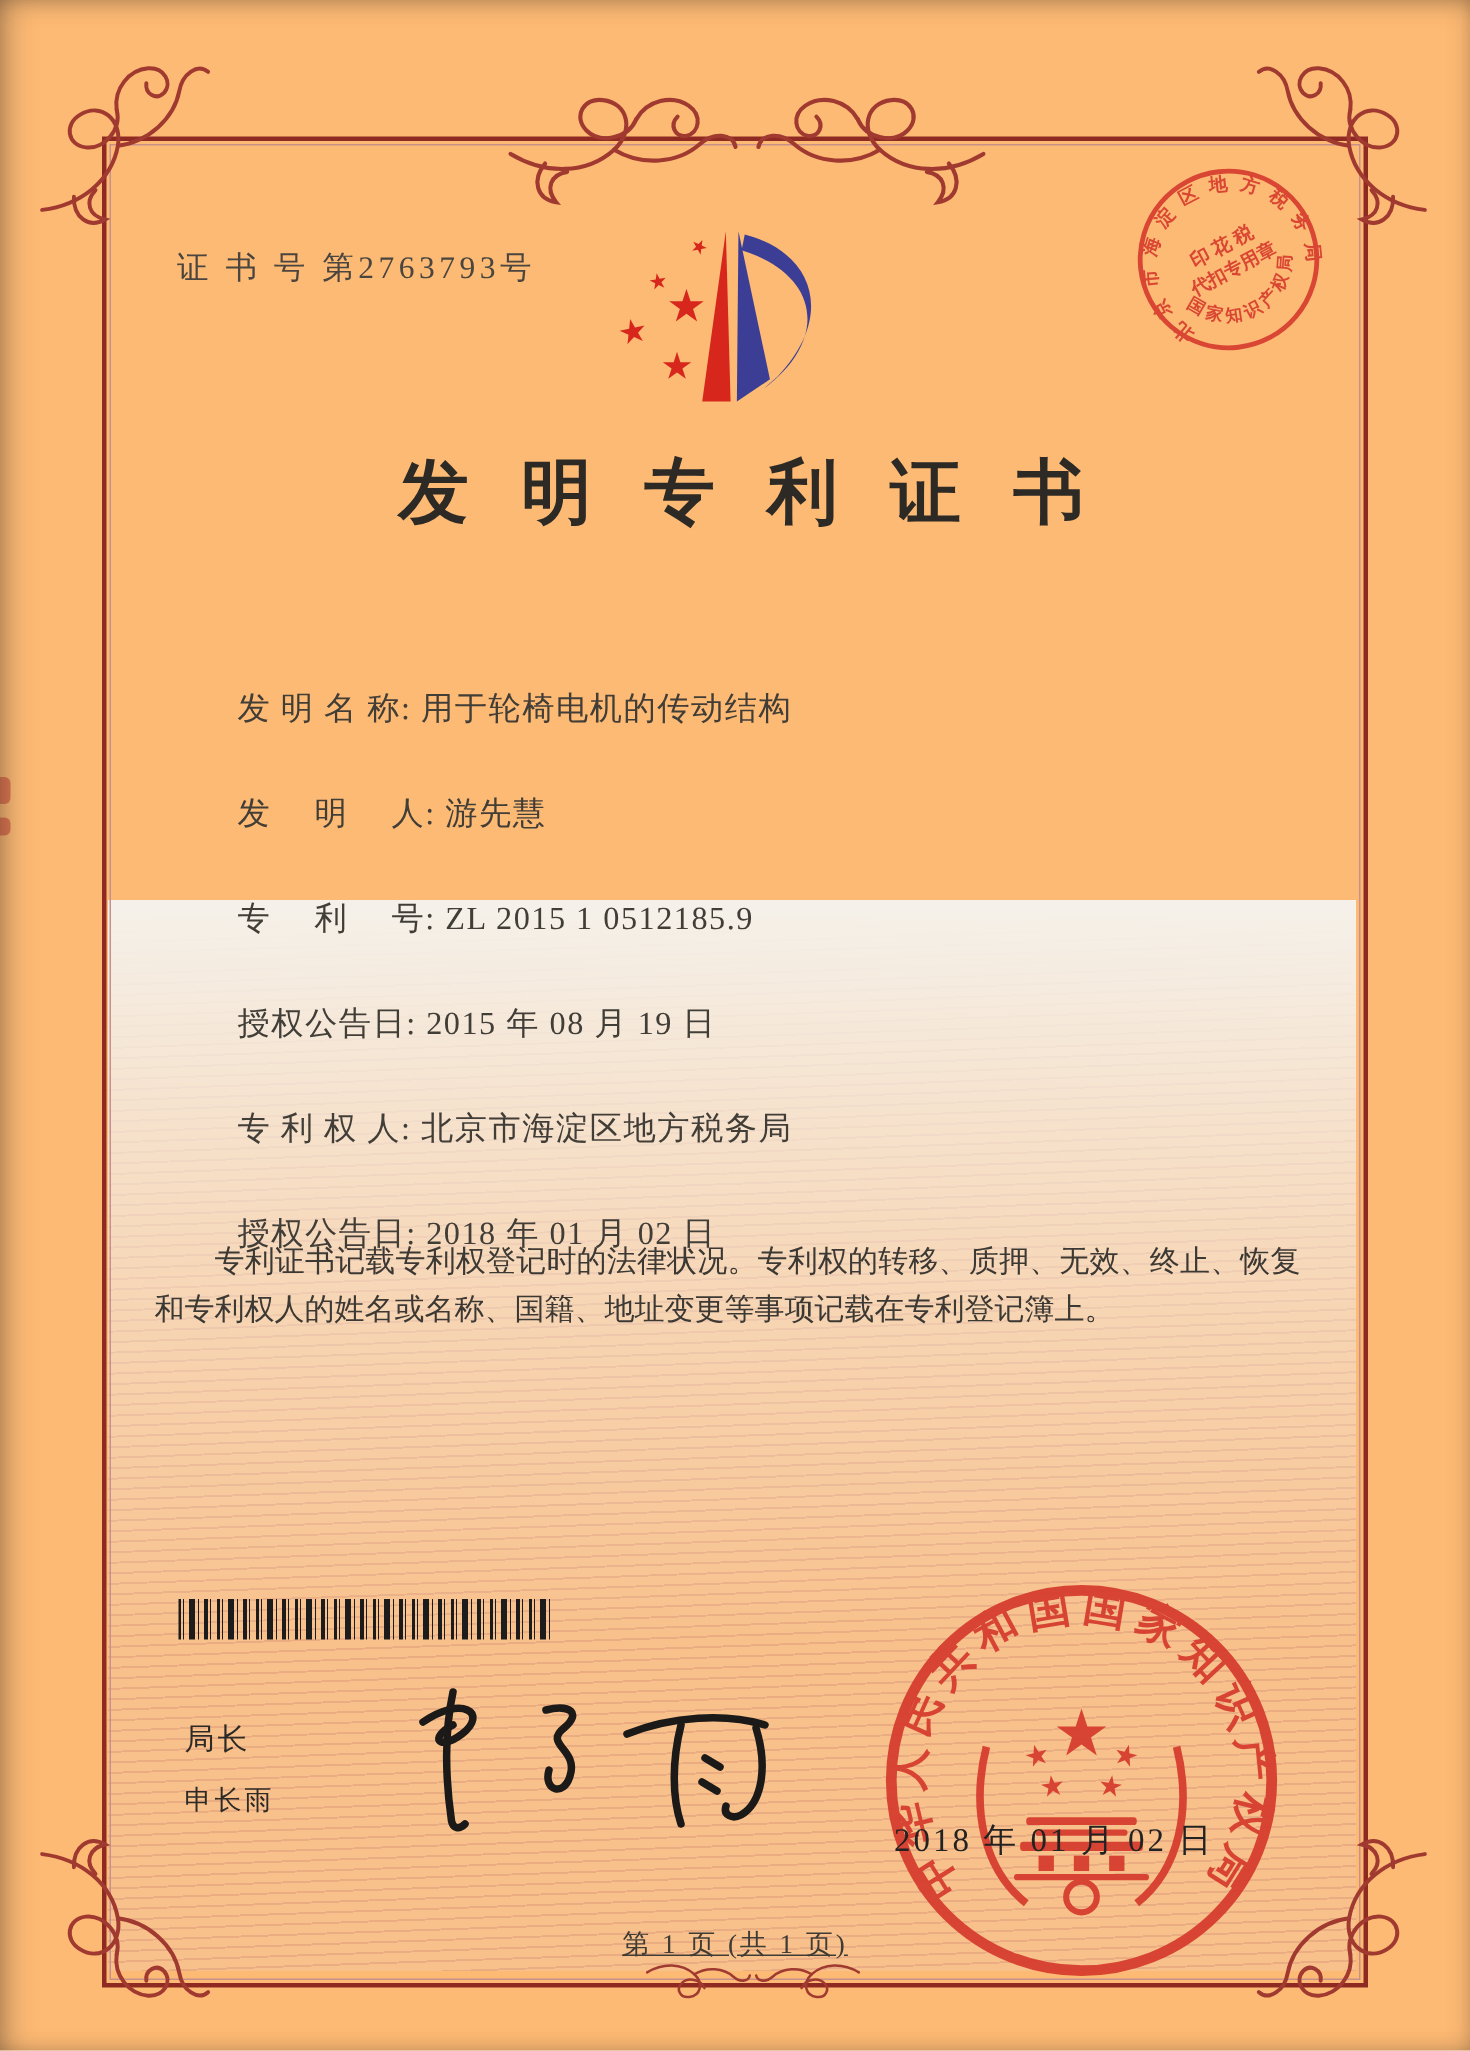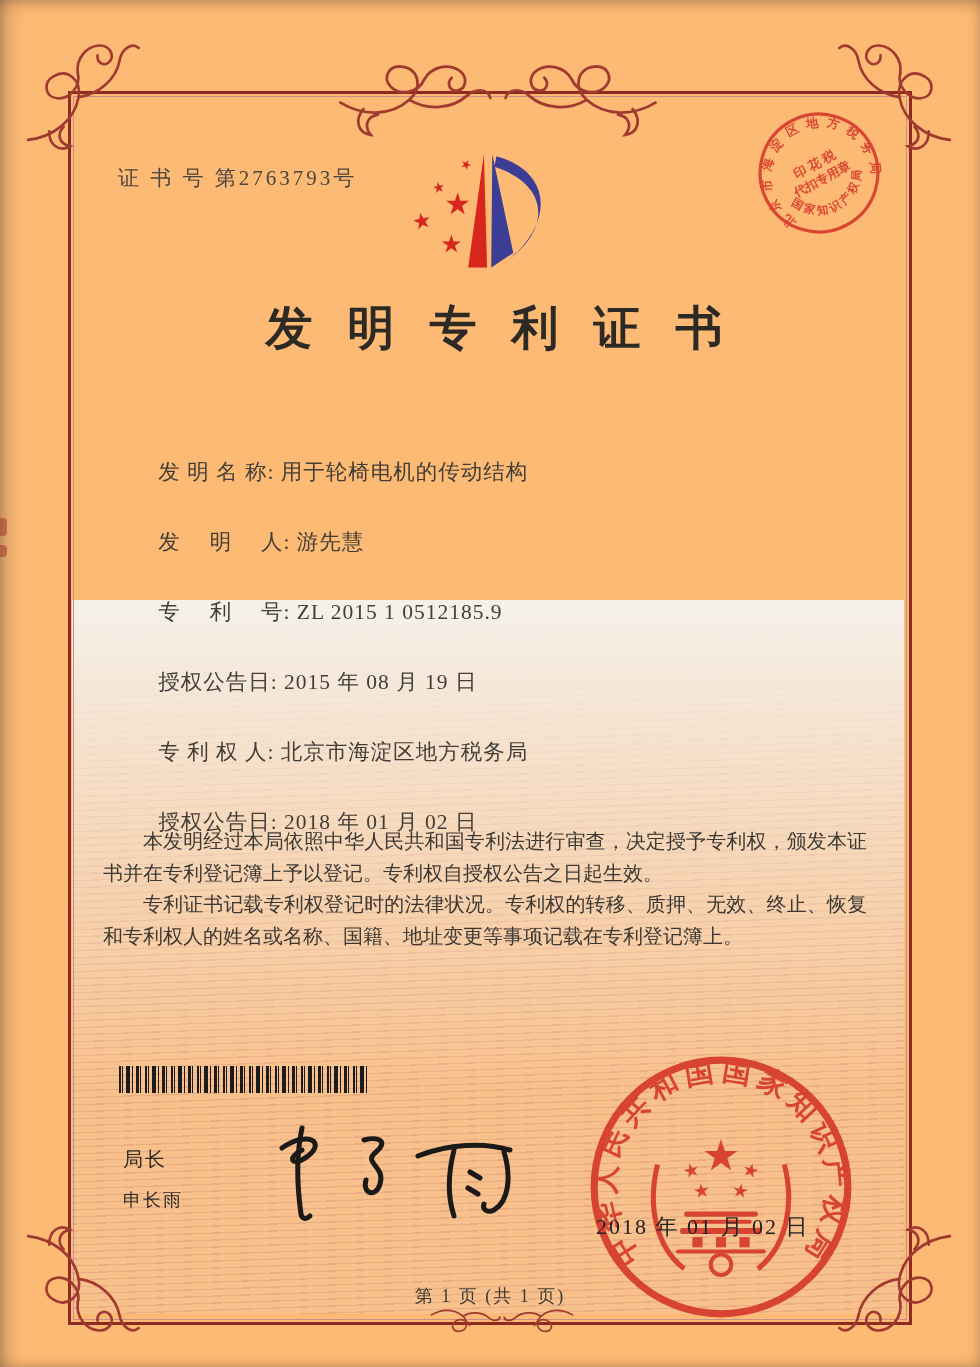--- a/index.html
+++ b/index.html
@@ -52,21 +52,21 @@
       #1c1c1c 21px 22px, transparent 22px 26px);}
   .sig-title{position:absolute; left:123px; top:1146px; font-size:20px; letter-spacing:2px;
     color:#2e2b27; z-index:5;}
   .sig-name{position:absolute; left:123px; top:1188px; font-size:18px; letter-spacing:2px;
     color:#2e2b27; z-index:5;}
   .signature{position:absolute; left:268px; top:1122px; z-index:6;}
   .seal{position:absolute; left:586px; top:1052px; z-index:6; opacity:.92;}
   .seal-date{position:absolute; left:596px; top:1212px; font-size:22px; letter-spacing:2px;
     color:#222; z-index:7; white-space:pre-wrap;}
   .footer{position:absolute; left:0; top:1284px; width:980px; text-align:center;
-    font-size:18px; letter-spacing:2px; color:#3f3b35; z-index:5; white-space:pre-wrap;}
+    font-size:18px; letter-spacing:2px; color:#3f3b35; z-index:5; white-space:pre-wrap;text-decoration:underline;}
   .binding-mark{position:absolute; left:0; width:7px; background:rgba(196,58,48,.55);
     border-radius:0 4px 4px 0; z-index:5;}
 </style>
 </head>
 <body>
 
 <div class="page">
 
   <div class="waves"></div>
   <div class="waves-fade"></div>
@@ -173,21 +173,20 @@
     </div>
     <div class="field-row">
       <span class="f-label">专 利 权 人: </span><span class="f-value">北京市海淀区地方税务局</span>
     </div>
     <div class="field-row">
       <span class="f-label">授权公告日: </span><span class="f-value">2018 年 01 月 02 日</span>
     </div>
   </div>
 
   <div class="paragraphs">
-    <p>本发明经过本局依照中华人民共和国专利法进行审查，决定授予专利权，颁发本证书并在专利登记簿上予以登记。专利权自授权公告之日起生效。</p>
     <p>专利证书记载专利权登记时的法律状况。专利权的转移、质押、无效、终止、恢复和专利权人的姓名或名称、国籍、地址变更等事项记载在专利登记簿上。</p>
   </div>
 
   <div class="barcode"></div>
 
   <div class="sig-title">局长</div>
   <div class="sig-name">申长雨</div>
 
   <svg class="signature" width="250" height="100" viewBox="0 0 250 100" fill="none" stroke="#1b1a18" stroke-width="5" stroke-linecap="round">
     <path d="M34 6 C28 34 29 64 33 92 C34 97 38 98 42 94"></path>

